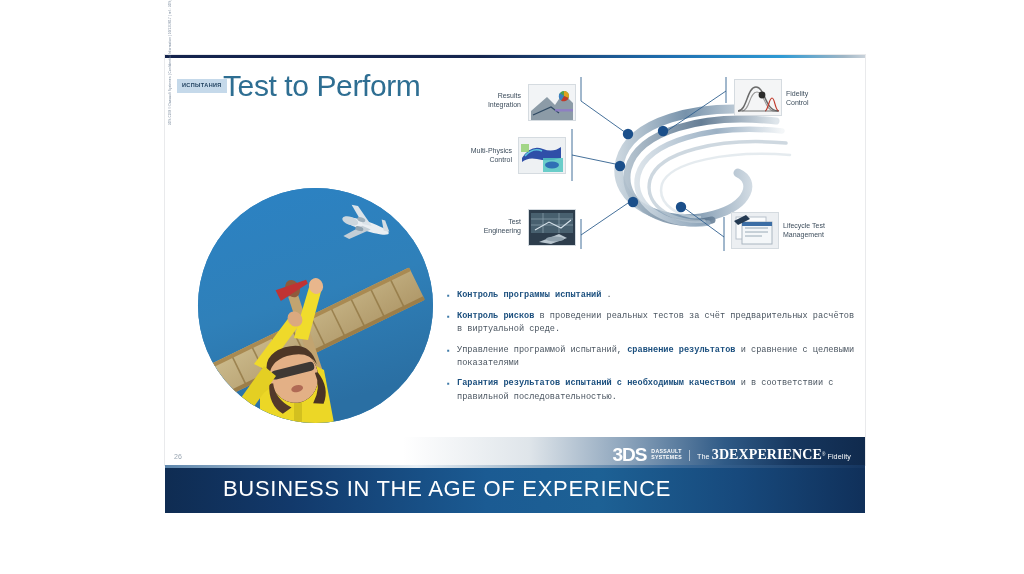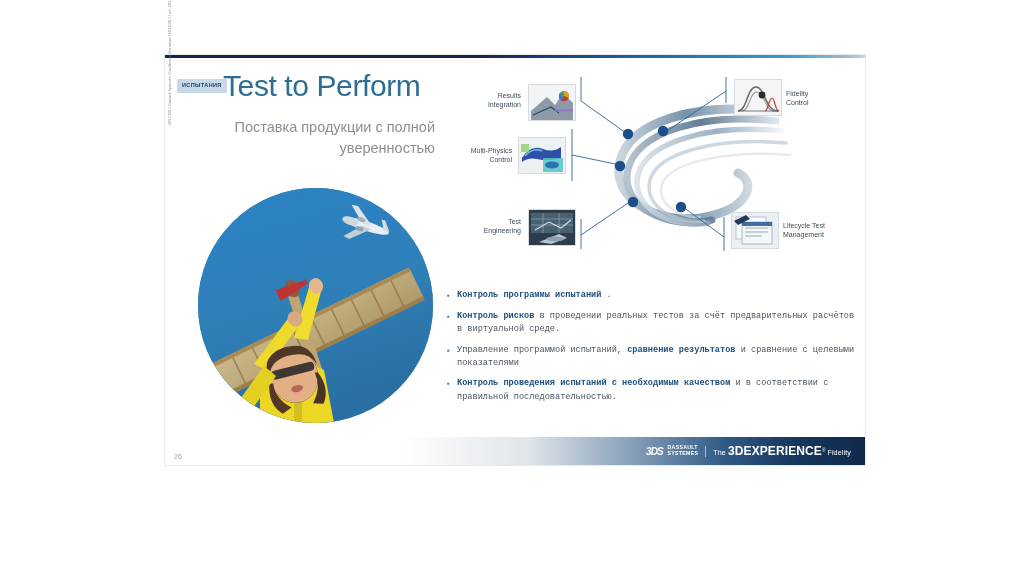--- a/index.html
+++ b/index.html
@@ -183,41 +183,40 @@
     position: absolute;
     right: 14px;
     top: 7px;
     display: flex;
     align-items: center;
     gap: 5px;
     color: #ffffff;
     white-space: nowrap;
   }
   #brand-mark {
-    font-size: 10px;
+    font-size: 19px;
     font-weight: 700;
-    font-style: italic;
     letter-spacing: -1px;
   }
   #brand-wordmark {
     font-size: 5.2px;
     font-weight: 700;
     line-height: 1.15;
     letter-spacing: .3px;
   }
   #brand-divider {
     width: 1px; height: 11px;
     background: rgba(255,255,255,.55);
     margin: 0 2px;
   }
   #brand-tagline {
     font-size: 7.2px;
     letter-spacing: .1px;
   }
-  #brand-tagline .strong { font-weight: 700; font-size: 12px; }
+  #brand-tagline .strong { font-weight: 700; font-size: 14px; font-family: Liberation Serif, serif; }
   #brand-tagline .sup { font-size: 4.5px; vertical-align: super; }
 
   
   #bottom-banner {
     position: absolute;
     left: 165px;
     top: 465px;
     width: 700px;
     height: 48px;
     background: linear-gradient(to right, #0f2c52 0%, #12396b 18%, #1b5b93 46%, #1d6195 62%, #17497c 82%, #10305a 100%);
@@ -245,22 +244,20 @@
   <div id="slide">
 
     <div id="slide-top-rule"></div>
 
     <div id="confidential-strip">3DS.COM © Dassault Systemes | Confidential Information | 10/12/2017 | ref.: 3DS_Document_2015</div>
 
     <div id="eyebrow-badge">ИСПЫТАНИЯ</div>
 
     <div id="slide-title">Test to Perform</div>
 
-    <div id="slide-subtitle">Поставка продукции с
-полной уверенностью</div>
 
     <div id="hero-photo">
       <svg viewBox="0 0 235 235" preserveAspectRatio="xMidYMid slice">
         <defs>
           <linearGradient id="sky" x1="0" y1="0" x2="0.3" y2="1">
             <stop offset="0%" stop-color="#2b82c4"></stop>
             <stop offset="55%" stop-color="#2f80b9"></stop>
             <stop offset="100%" stop-color="#2a6fa3"></stop>
           </linearGradient>
           <linearGradient id="balsa" x1="0" y1="0" x2="1" y2="1">
@@ -476,32 +473,36 @@
       <div class="bullet-row">
         <span class="bullet-marker">▪</span>
         <span class="bullet-text"><b>Контроль рисков</b> в проведении реальных тестов за счёт предварительных расчётов в виртуальной среде.</span>
       </div>
       <div class="bullet-row">
         <span class="bullet-marker">▪</span>
         <span class="bullet-text">Управление программой испытаний, <b>сравнение результатов</b> и сравнение с целевыми показателями</span>
       </div>
       <div class="bullet-row">
         <span class="bullet-marker">▪</span>
-        <span class="bullet-text"><b>Контроль проведения испытаний с необходимым качеством</b> и в соответствии с правильной последовательностью.</span>
+        <span class="bullet-text"><b>Гарантия результатов испытаний с необходимым качеством</b> и в соответствии с правильной последовательностью.</span>
       </div>
     </div>
 
     <div id="slide-footer">
       <div id="brand-lockup">
         <span id="brand-mark">3DS</span>
         <span id="brand-wordmark">
           <span>DASSAULT</span><br>
           <span>SYSTEMES</span>
         </span>
         <span id="brand-divider"></span>
         <span id="brand-tagline"><span>The </span><span class="strong">3D</span><span class="strong">EXPERIENCE</span><span class="sup">®</span><span> Fidelity</span></span>
       </div>
     </div>
 
     <div id="page-number">26</div>
   </div>
 
+  <div id="bottom-banner">
+    <div id="banner-highlight"></div>
+    <div id="banner-text">BUSINESS IN THE AGE OF EXPERIENCE</div>
+  </div>
 </div>
 
 </body></html>

